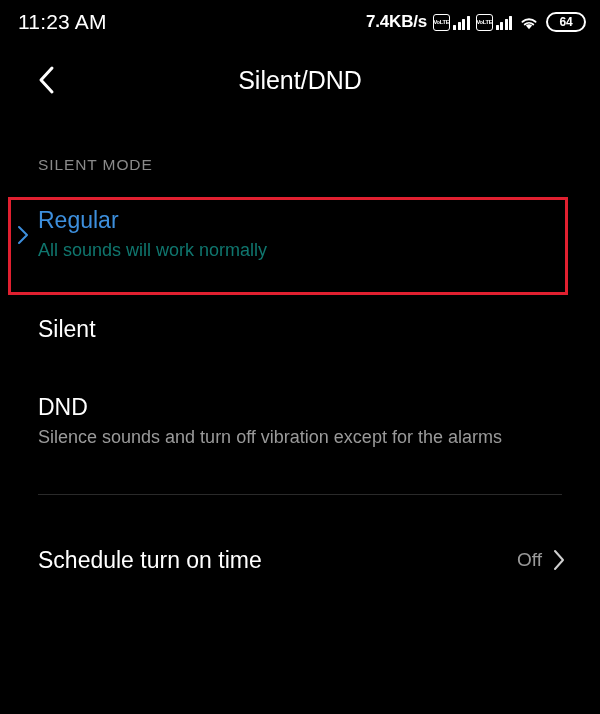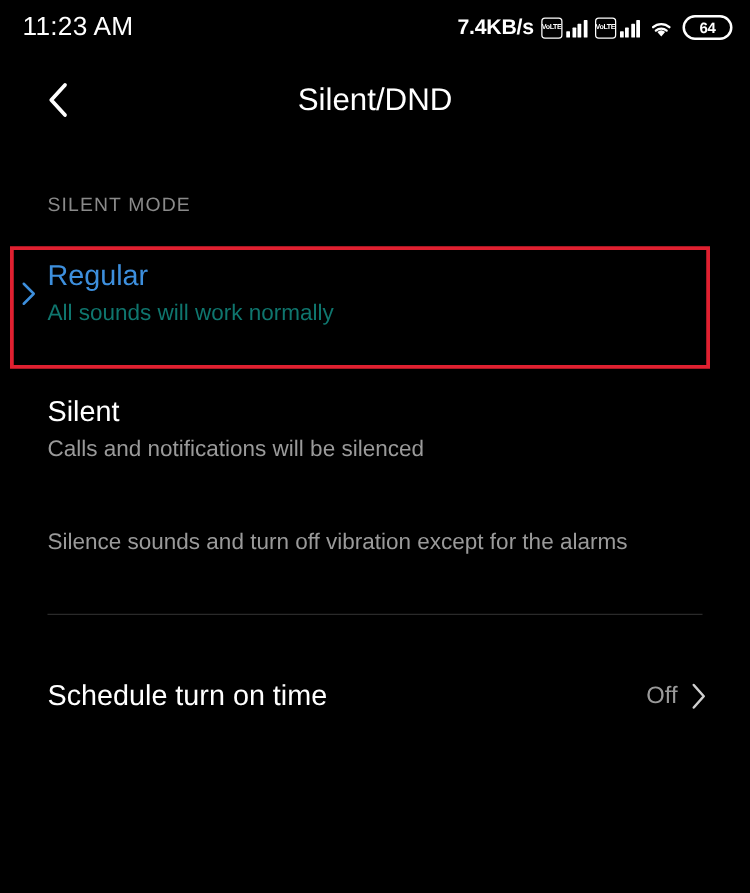--- a/index.html
+++ b/index.html
@@ -280,24 +280,24 @@
       <svg width="14" height="22" viewBox="0 0 14 22">
         <path d="M3 3 L11 11 L3 19" stroke="#3d8fdd" stroke-width="2" fill="none" stroke-linecap="round" stroke-linejoin="round"></path>
       </svg>
     </div>
     <div class="item-title">Regular</div>
     <div class="item-sub">All sounds will work normally</div>
   </div>
 
   <div class="list-item" style="margin-top:26px;">
     <div class="item-title">Silent</div>
-    <div class="item-sub">Calls and notifications will be silenced</div>
   </div>
 
   <div class="list-item" style="margin-top:26px;">
+    <div class="item-title">DND</div>
     <div class="item-sub">Silence sounds and turn off vibration except for the alarms</div>
   </div>
 
 </div>
 
 <div class="spacer-lg"></div>
 <div class="divider"></div>
 <div class="spacer-lg"></div>
 
 <div class="bottom-row">

